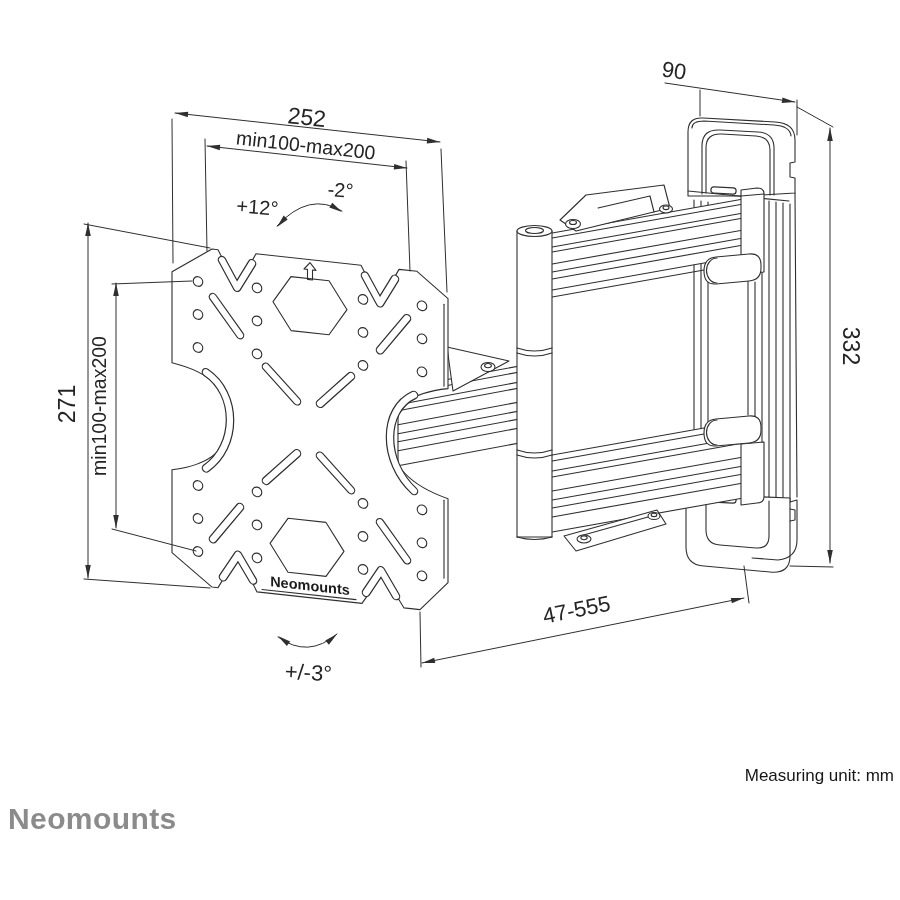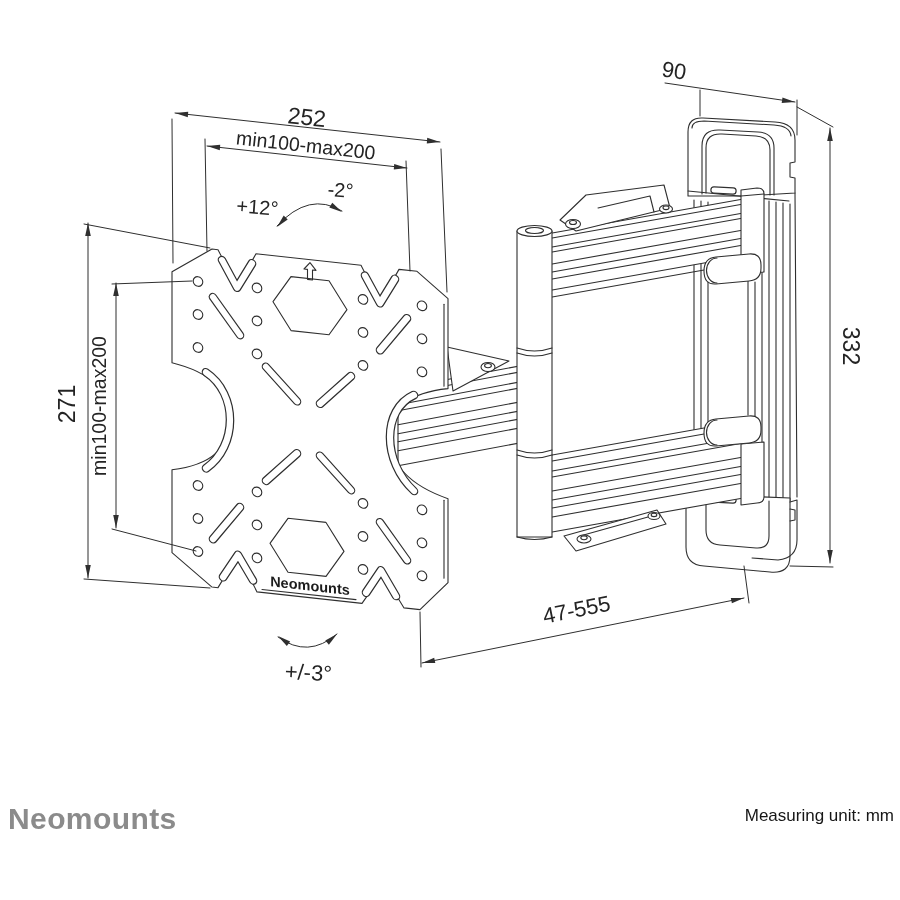--- a/index.html
+++ b/index.html
@@ -19,21 +19,21 @@
   .si2 { fill:none; stroke:#fff; stroke-width:5.0; stroke-linecap:round; }
   .dim { fill:none; stroke:var(--line); stroke-width:1; stroke-linecap:round; }
   .ar  { fill:var(--line); stroke:none; }
   text.dt { font-family:"Liberation Sans", sans-serif; fill:#242424; text-anchor:middle; }
   text.plate-brand { font-family:"Liberation Sans", sans-serif; font-weight:bold; fill:#1c1c1c; text-anchor:middle; }
   .footer-logo {
     position:absolute; left:8px; top:802px; font-size:30px; font-weight:bold;
     color:var(--logo_gray); letter-spacing:0.4px;
   }
   .footer-note {
-    position:absolute; right:6px; top:806px; font-size:17px; color:#161616;
+    position:absolute; right:6px; top:766px; font-size:17px; color:#161616;
   }
 </style>
 </head>
 <body>
 
 <div id="stage">
   <svg width="900" height="900" viewBox="0 0 900 900">
 
     <g>
 

